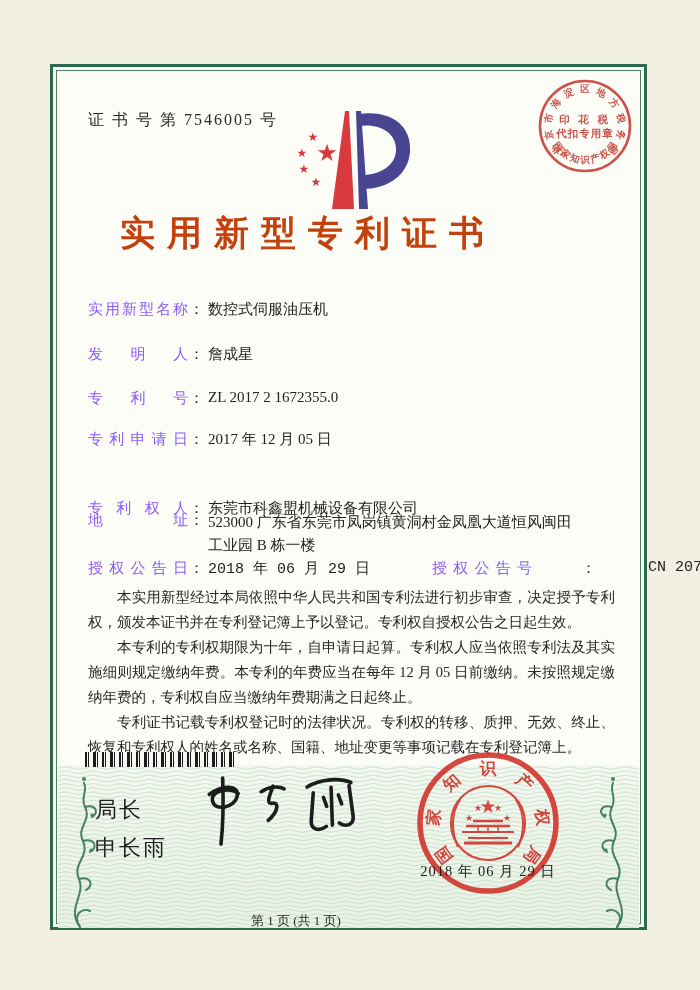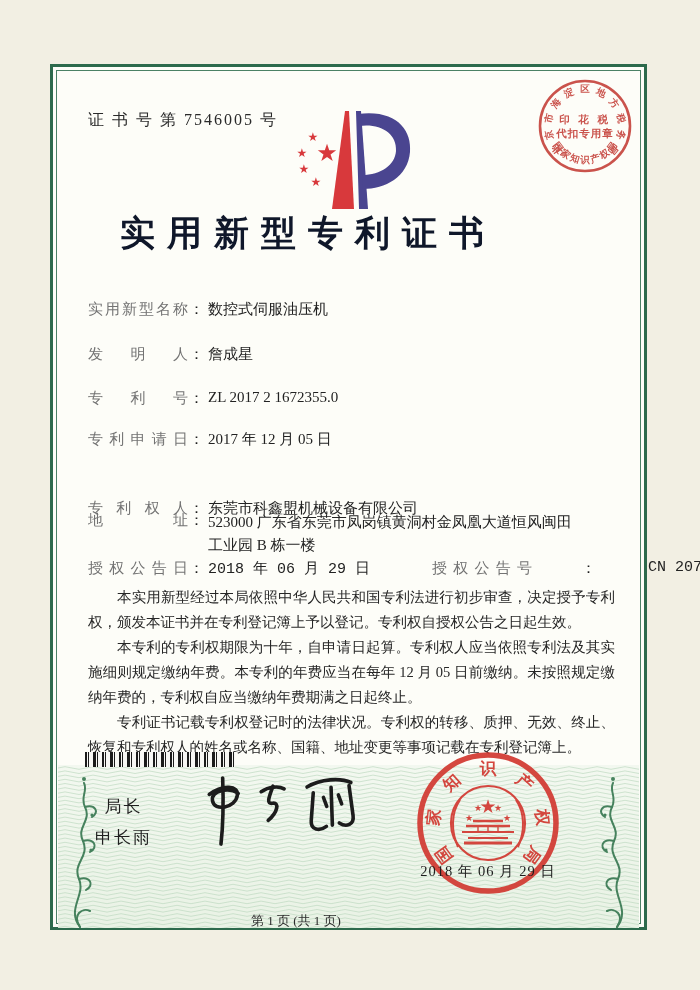--- a/index.html
+++ b/index.html
@@ -22,40 +22,40 @@
   
   .band{
     left:58px;top:765px;width:581px;height:163px;
     background:linear-gradient(#f3f8f0,#e9f2e5);z-index:2;overflow:hidden;
   }
   .cert-number{left:88px;top:110px;font-size:16px;letter-spacing:2px;color:#2a2a2a;z-index:3;}
   .logo{left:258px;top:108px;z-index:3;}
   .tax-stamp{left:535px;top:76px;z-index:5;}
   .title{
     left:0;top:210px;width:616px;text-align:center;
-    font-size:35px;font-weight:600;letter-spacing:12px;color:#0f172a;z-index:3;
+    font-size:35px;font-weight:600;letter-spacing:12px;color:#c2410c;z-index:3;
   }
   .frow{position:absolute;left:88px;display:flex;align-items:flex-start;font-size:15px;z-index:3;white-space:nowrap;}
-  .flabel{display:inline-block;width:100px;text-align:justify;text-align-last:justify;color:#737373;}
+  .flabel{display:inline-block;width:100px;text-align:justify;text-align-last:justify;color:#8b5cf6;}
   .fcolon{display:inline-block;margin:0 4px 0 1px;}
   .fvalue{color:#222;}
   .addr-lines div{line-height:23px;}
   .pair2{margin-left:62px;display:flex;gap:48px;}
   .paragraphs{
     left:88px;top:585px;width:527px;z-index:3;
     font-size:14.5px;line-height:25px;color:#262626;text-align:justify;
   }
   .paragraphs p{margin:0;text-indent:2em;}
   .barcode{
     left:85px;top:752px;width:150px;height:15px;z-index:3;
     background:repeating-linear-gradient(90deg,
       #1b1b1b 0 2px,#f7f7f4 2px 3px,#1b1b1b 3px 4px,#f7f7f4 4px 8px,
       #1b1b1b 8px 11px,#f7f7f4 11px 12px,#1b1b1b 12px 13px,#f7f7f4 13px 17px);
   }
-  .commissioner{left:95px;top:795px;z-index:3;font-size:17px;letter-spacing:2px;color:#1f1f1f;text-align:center;}
+  .commissioner{left:95px;top:795px;z-index:3;font-size:22px;letter-spacing:2px;color:#1f1f1f;}
   .commissioner div{margin-bottom:8px;}
   .signature{left:190px;top:770px;z-index:3;}
   .seal{left:408px;top:743px;z-index:3;}
   .seal-date{left:403px;top:862px;width:170px;text-align:center;font-size:14.5px;
     letter-spacing:1px;color:#1e1e1e;z-index:4;}
   .footer{left:0;top:912px;width:592px;text-align:center;font-size:13px;color:#2c2c2c;z-index:4;}
 </style>
 </head>
 <body>
 

